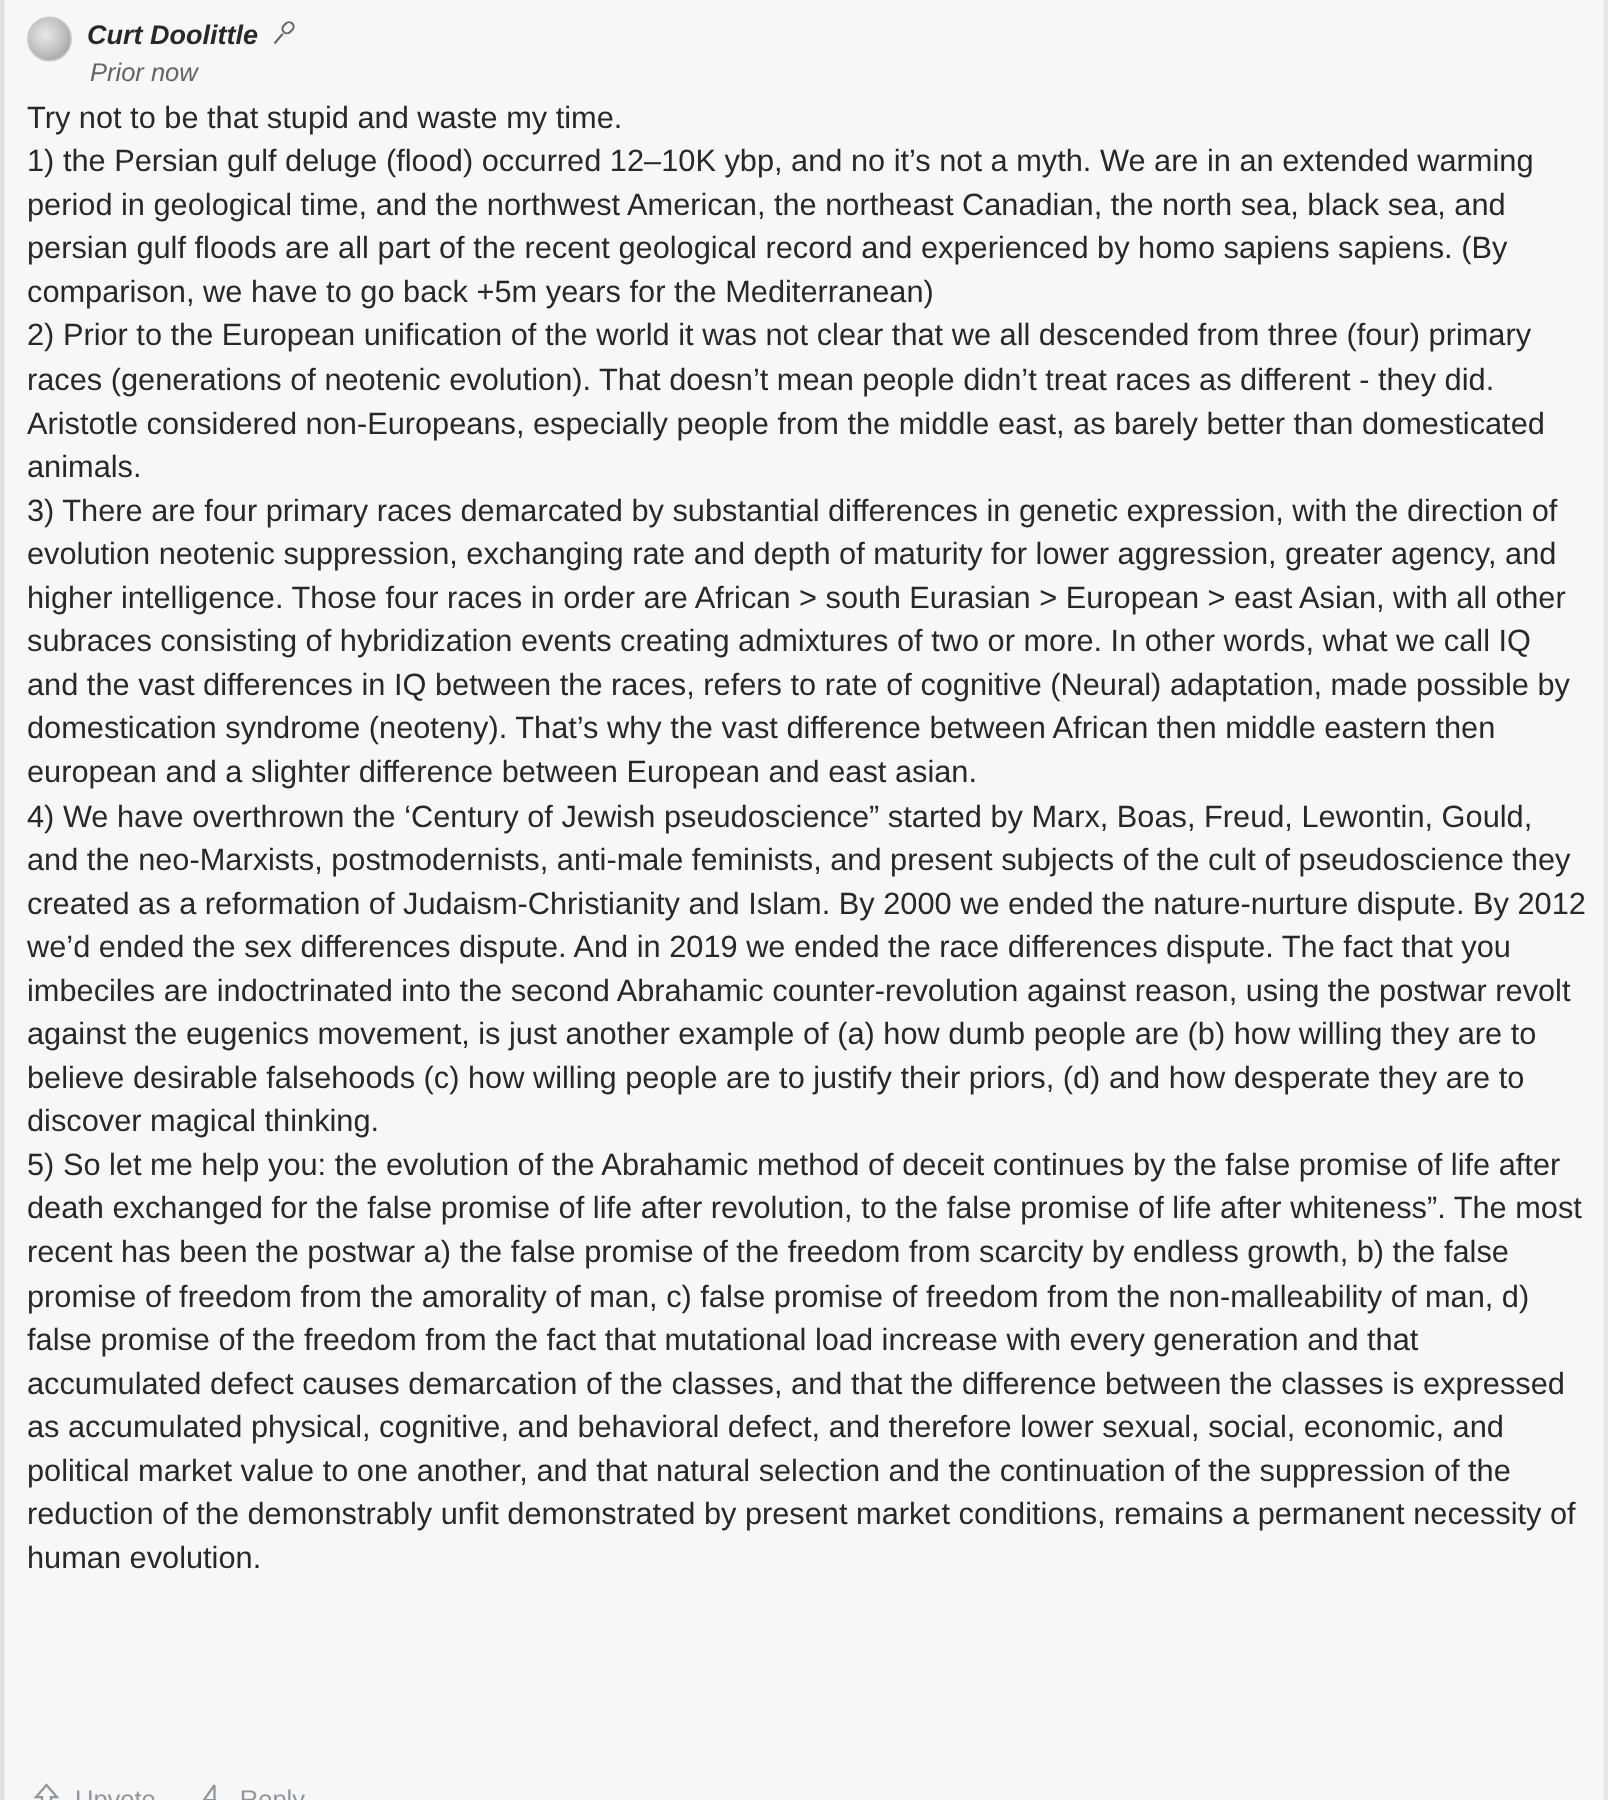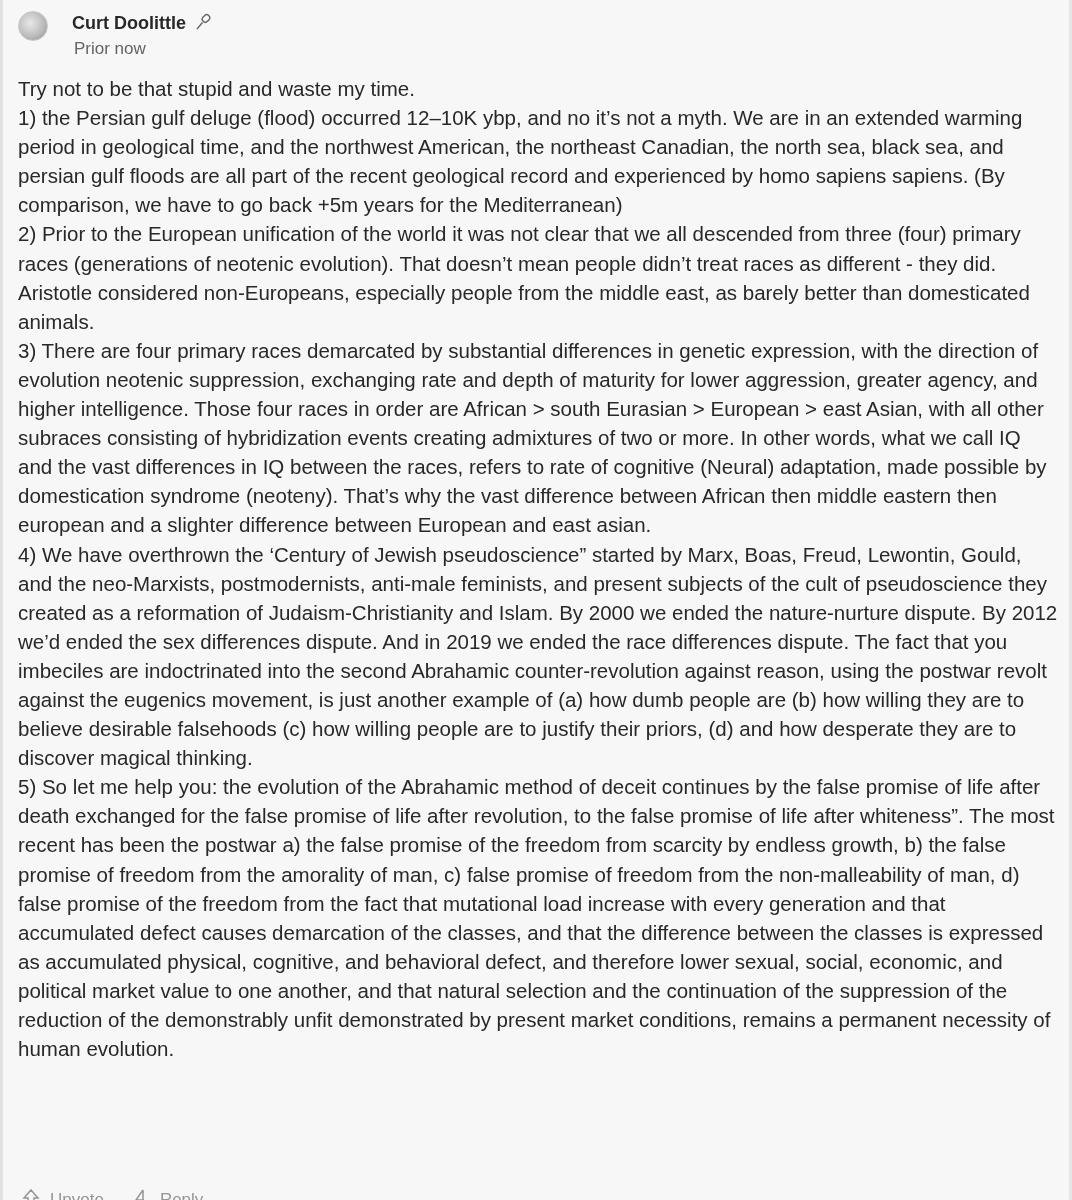--- a/index.html
+++ b/index.html
@@ -12,26 +12,26 @@
     }
     .left-rule { position: absolute; left: 0; top: 0; width: 3px; height: 1200px; background: #e2e2e2; }
     .right-rule { position: absolute; right: 0; top: 0; width: 3px; height: 1200px; background: #e6e6e6; }
     .comment { position: absolute; left: 18px; top: 8px; right: 14px; }
     .header { display: flex; align-items: flex-start; height: 56px; }
     .avatar {
       width: 28px; height: 28px; border-radius: 50%;
       background: radial-gradient(circle at 40% 40%, #e8e8e8 0%, #bdbdbd 55%, #8e8e8e 100%);
       border: 1px solid #c8c8c8; margin-top: 3px; flex: 0 0 auto;
     }
-    .meta { margin-left: 24px; }
+    .meta { margin-left: 10px; font-style: italic; }
     .name-row { display: flex; align-items: center; }
     .author { font-weight: bold; font-size: 18px; color: #282829; line-height: 30px; }
     .badge { margin-left: 8px; width: 20px; height: 20px; display: inline-block; }
     .timestamp { font-size: 17px; color: #636466; line-height: 22px; margin-left: 2px; }
-    .body { font-size: 20.5px; line-height: 29.1px; color: #282829; margin-top: 10px; }
+    .body { font-size: 20.5px; line-height: 29.1px; color: #282829; margin-top: 0; }
     .body p { margin: 0; }
     .actions { position: absolute; left: 22px; top: 1188px; display: flex; gap: 28px; color: #939598; font-size: 17px; }
     .action { display: flex; align-items: center; gap: 10px; }
     .more { position: absolute; right: 30px; top: 1188px; color: #939598; font-size: 17px; letter-spacing: 1px; }
   </style>
 </head>
 <body>
 
 <div class="left-rule"></div>
 <div class="right-rule"></div>

